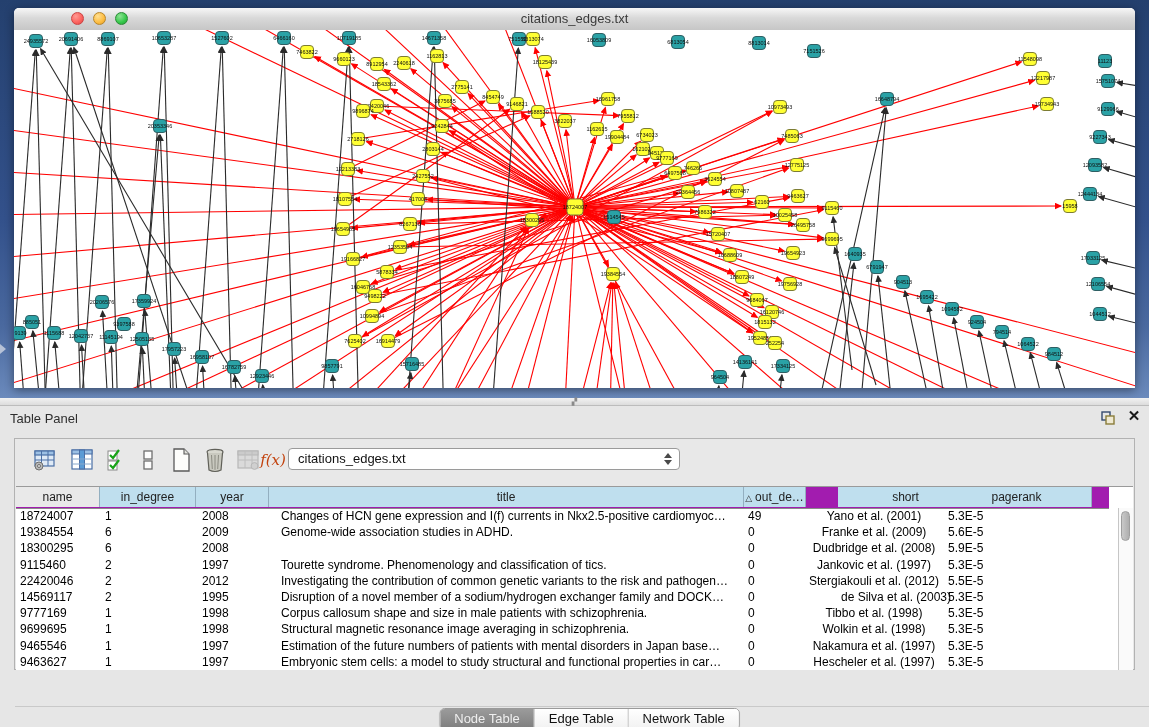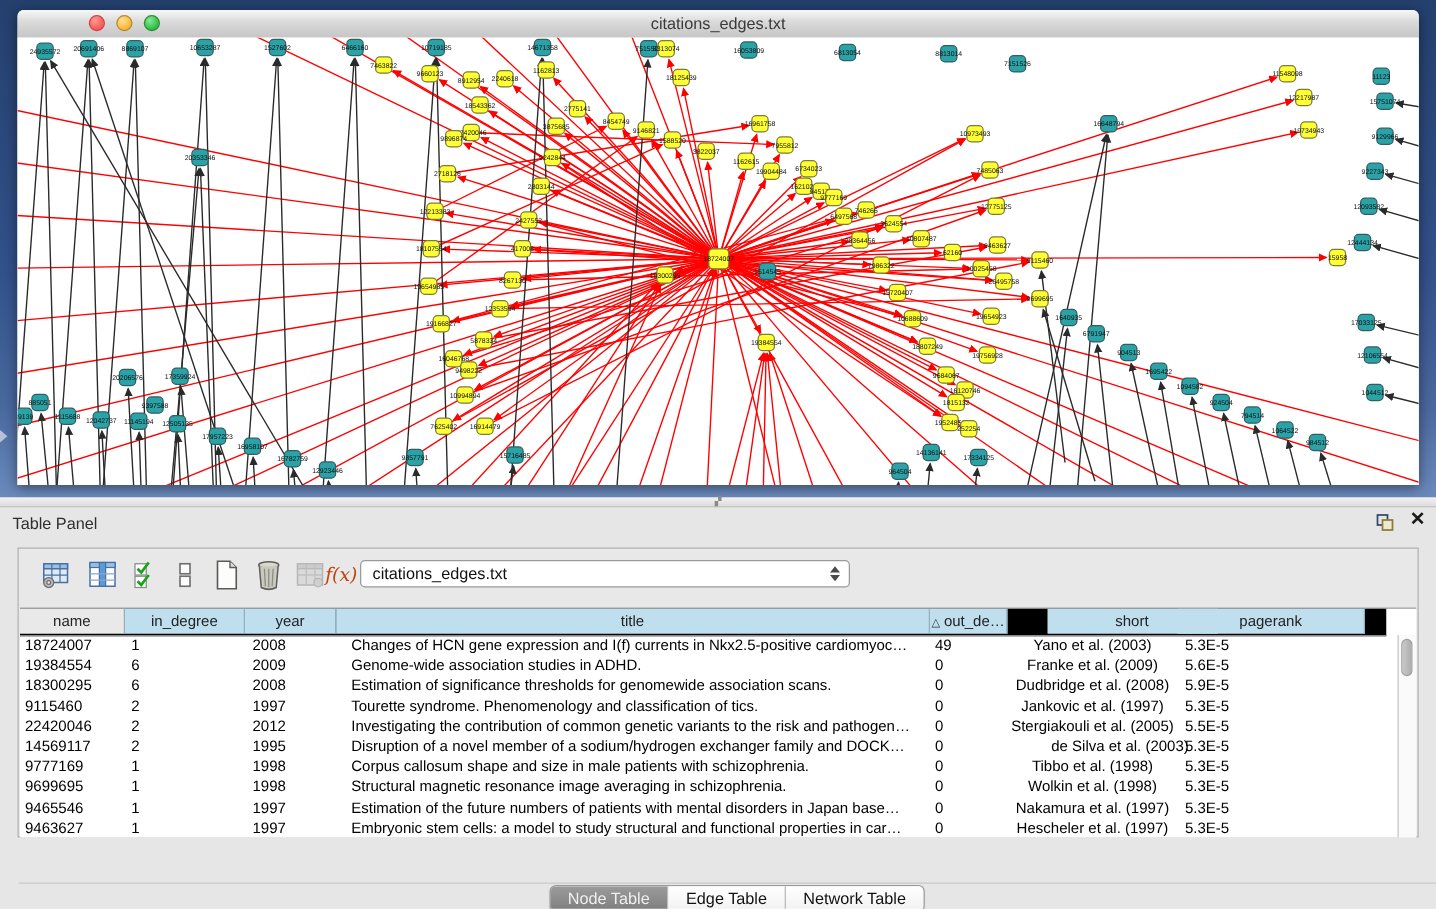--- a/index.html
+++ b/index.html
@@ -40,21 +40,21 @@
   .tb-fx{font-family:"DejaVu Serif",serif;font-style:italic;font-size:15px;color:#c2410c;}
   .combo{position:absolute;left:273px;top:9px;width:392px;height:22px;background:#fff;
     border:1px solid #9a9a9a;border-radius:4px;box-sizing:border-box;font-size:13px;color:#111;
     line-height:20px;padding-left:9px;cursor:pointer;}
   .combo .arrows{position:absolute;right:7px;top:2px;width:9px;height:18px;}
   .combo .arrows i{display:block;width:0;height:0;margin:2px auto;}
   .combo .up{border-left:4px solid transparent;border-right:4px solid transparent;border-bottom:5px solid #4a4a4a;}
   .combo .dn{border-left:4px solid transparent;border-right:4px solid transparent;border-top:5px solid #4a4a4a;}
   
   .grid{position:absolute;left:1px;top:47px;width:1117px;height:183px;background:#fff;border-top:1px solid #9a9a9a;}
-  .grid-head{position:absolute;left:0;top:0;height:21px;width:1093px;background:#000000;border-bottom:1px solid #8a8a8a;}
+  .grid-head{position:absolute;left:0;top:0;height:21px;width:1093px;background:#a21caf;border-bottom:1px solid #8a8a8a;}
   .th{position:absolute;top:0;height:20px;box-sizing:border-box;border-right:1px solid #93afc0;
     font-size:12px;color:#222;text-align:center;line-height:20px;overflow:hidden;white-space:nowrap;}
   .sortglyph{font-size:9px;margin-right:3px;color:#333;}
   .tbody{position:absolute;left:0;top:21px;width:1103px;height:162px;overflow:hidden;}
   .tr{position:relative;height:16.2px;}
   .td{position:absolute;top:0;height:16px;font-size:12px;color:#000;line-height:16px;
     white-space:nowrap;overflow:hidden;box-sizing:border-box;}
   .vscroll{position:absolute;right:0;top:21px;width:14px;height:162px;background:#fafafa;border-left:1px solid #c6c6c6;}
   .vthumb{position:absolute;left:2px;top:3px;width:9px;height:30px;border-radius:5px;
     background:linear-gradient(90deg,#c9c9c9,#aeaeae);border:1px solid #9e9e9e;box-sizing:border-box;}
@@ -887,57 +887,56 @@
           <div class="th" style="left: 822px; width: 136px; background: rgb(191, 223, 238);">short</div>
           <div class="th" style="left: 926px; width: 150px; background: rgb(191, 223, 238);">pagerank</div>
         </div>
       <div class="tbody" id="grid-body">
           <div class="tr">
             <div class="td" style="left: 0px; width: 84px; text-align: left; padding-left: 4px;">18724007</div>
             <div class="td" style="left: 84px; width: 96px; text-align: left; padding-left: 5px;">1</div>
             <div class="td" style="left: 180px; width: 73px; text-align: left; padding-left: 6px;">2008</div>
             <div class="td" style="left: 253px; width: 475px; text-align: left; padding-left: 12px;">Changes of HCN gene expression and I(f) currents in Nkx2.5-positive cardiomyoc…</div>
             <div class="td" style="left: 728px; width: 62px; text-align: left; padding-left: 4px;">49</div>
-            <div class="td" style="left: 790px; width: 136px; text-align: center; padding-left: 0px;">Yano et al. (2003)</div>
+            <div class="td" style="left: 790px; width: 136px; text-align: center; padding-left: 0px;">Yano et al. (2001)</div>
             <div class="td" style="left: 926px; width: 150px; text-align: left; padding-left: 6px;">5.3E-5</div>
           </div>
           <div class="tr">
             <div class="td" style="left: 0px; width: 84px; text-align: left; padding-left: 4px;">19384554</div>
             <div class="td" style="left: 84px; width: 96px; text-align: left; padding-left: 5px;">6</div>
             <div class="td" style="left: 180px; width: 73px; text-align: left; padding-left: 6px;">2009</div>
             <div class="td" style="left: 253px; width: 475px; text-align: left; padding-left: 12px;">Genome-wide association studies in ADHD.</div>
             <div class="td" style="left: 728px; width: 62px; text-align: left; padding-left: 4px;">0</div>
             <div class="td" style="left: 790px; width: 136px; text-align: center; padding-left: 0px;">Franke et al. (2009)</div>
             <div class="td" style="left: 926px; width: 150px; text-align: left; padding-left: 6px;">5.6E-5</div>
           </div>
           <div class="tr">
             <div class="td" style="left: 0px; width: 84px; text-align: left; padding-left: 4px;">18300295</div>
             <div class="td" style="left: 84px; width: 96px; text-align: left; padding-left: 5px;">6</div>
             <div class="td" style="left: 180px; width: 73px; text-align: left; padding-left: 6px;">2008</div>
-            <div class="td" style="left: 253px; width: 475px; text-align: left; padding-left: 12px;">Estimation of significance thresholds for genomewide association scans.</div>
             <div class="td" style="left: 728px; width: 62px; text-align: left; padding-left: 4px;">0</div>
             <div class="td" style="left: 790px; width: 136px; text-align: center; padding-left: 0px;">Dudbridge et al. (2008)</div>
             <div class="td" style="left: 926px; width: 150px; text-align: left; padding-left: 6px;">5.9E-5</div>
           </div>
           <div class="tr">
             <div class="td" style="left: 0px; width: 84px; text-align: left; padding-left: 4px;">9115460</div>
             <div class="td" style="left: 84px; width: 96px; text-align: left; padding-left: 5px;">2</div>
             <div class="td" style="left: 180px; width: 73px; text-align: left; padding-left: 6px;">1997</div>
             <div class="td" style="left: 253px; width: 475px; text-align: left; padding-left: 12px;">Tourette syndrome. Phenomenology and classification of tics.</div>
             <div class="td" style="left: 728px; width: 62px; text-align: left; padding-left: 4px;">0</div>
             <div class="td" style="left: 790px; width: 136px; text-align: center; padding-left: 0px;">Jankovic et al. (1997)</div>
             <div class="td" style="left: 926px; width: 150px; text-align: left; padding-left: 6px;">5.3E-5</div>
           </div>
           <div class="tr">
             <div class="td" style="left: 0px; width: 84px; text-align: left; padding-left: 4px;">22420046</div>
             <div class="td" style="left: 84px; width: 96px; text-align: left; padding-left: 5px;">2</div>
             <div class="td" style="left: 180px; width: 73px; text-align: left; padding-left: 6px;">2012</div>
             <div class="td" style="left: 253px; width: 475px; text-align: left; padding-left: 12px;">Investigating the contribution of common genetic variants to the risk and pathogen…</div>
             <div class="td" style="left: 728px; width: 62px; text-align: left; padding-left: 4px;">0</div>
-            <div class="td" style="left: 790px; width: 136px; text-align: center; padding-left: 0px;">Stergiakouli et al. (2005)</div>
+            <div class="td" style="left: 790px; width: 136px; text-align: center; padding-left: 0px;">Stergiakouli et al. (2012)</div>
             <div class="td" style="left: 926px; width: 150px; text-align: left; padding-left: 6px;">5.5E-5</div>
           </div>
           <div class="tr">
             <div class="td" style="left: 0px; width: 84px; text-align: left; padding-left: 4px;">14569117</div>
             <div class="td" style="left: 84px; width: 96px; text-align: left; padding-left: 5px;">2</div>
             <div class="td" style="left: 180px; width: 73px; text-align: left; padding-left: 6px;">1995</div>
             <div class="td" style="left: 253px; width: 475px; text-align: left; padding-left: 12px;">Disruption of a novel member of a sodium/hydrogen exchanger family and DOCK…</div>
             <div class="td" style="left: 728px; width: 62px; text-align: left; padding-left: 4px;">0</div>
             <div class="td" style="left: 812px; width: 136px; text-align: center; padding-left: 0px;">de Silva et al. (2003)</div>
             <div class="td" style="left: 926px; width: 150px; text-align: left; padding-left: 6px;">5.3E-5</div>

